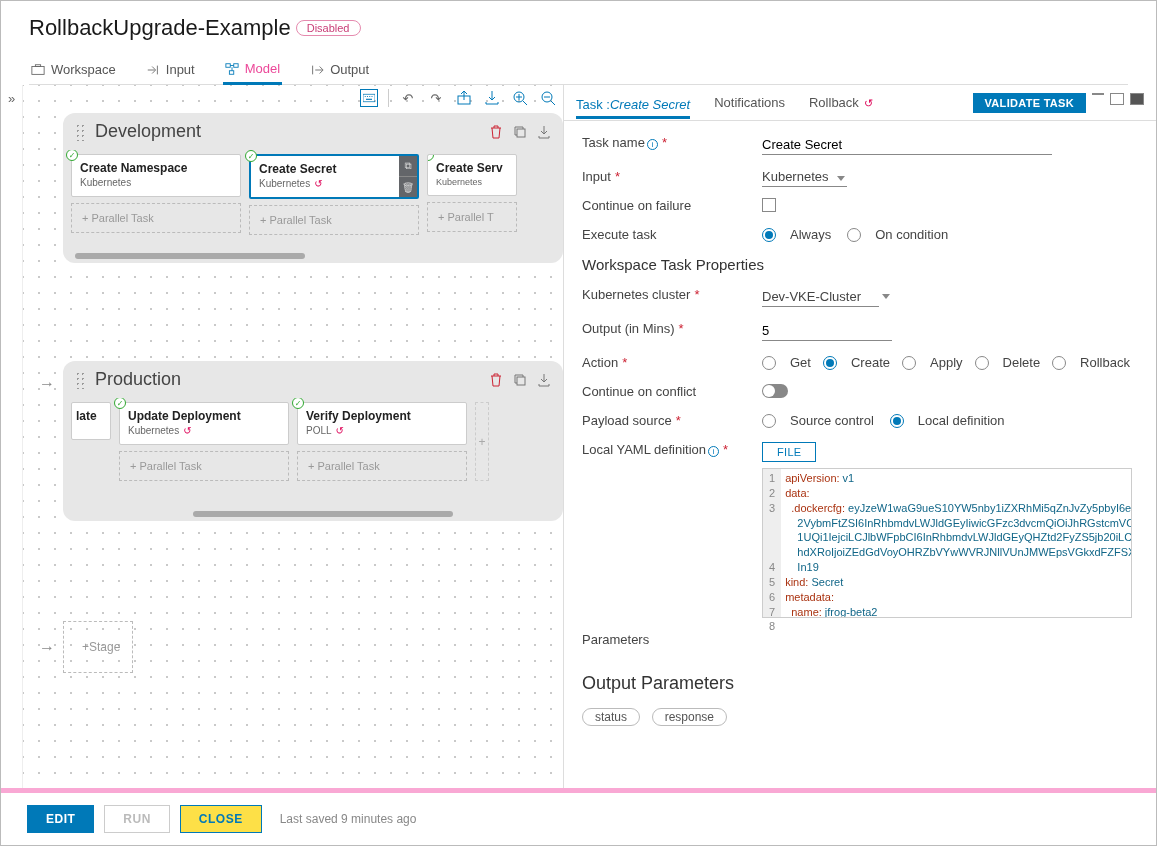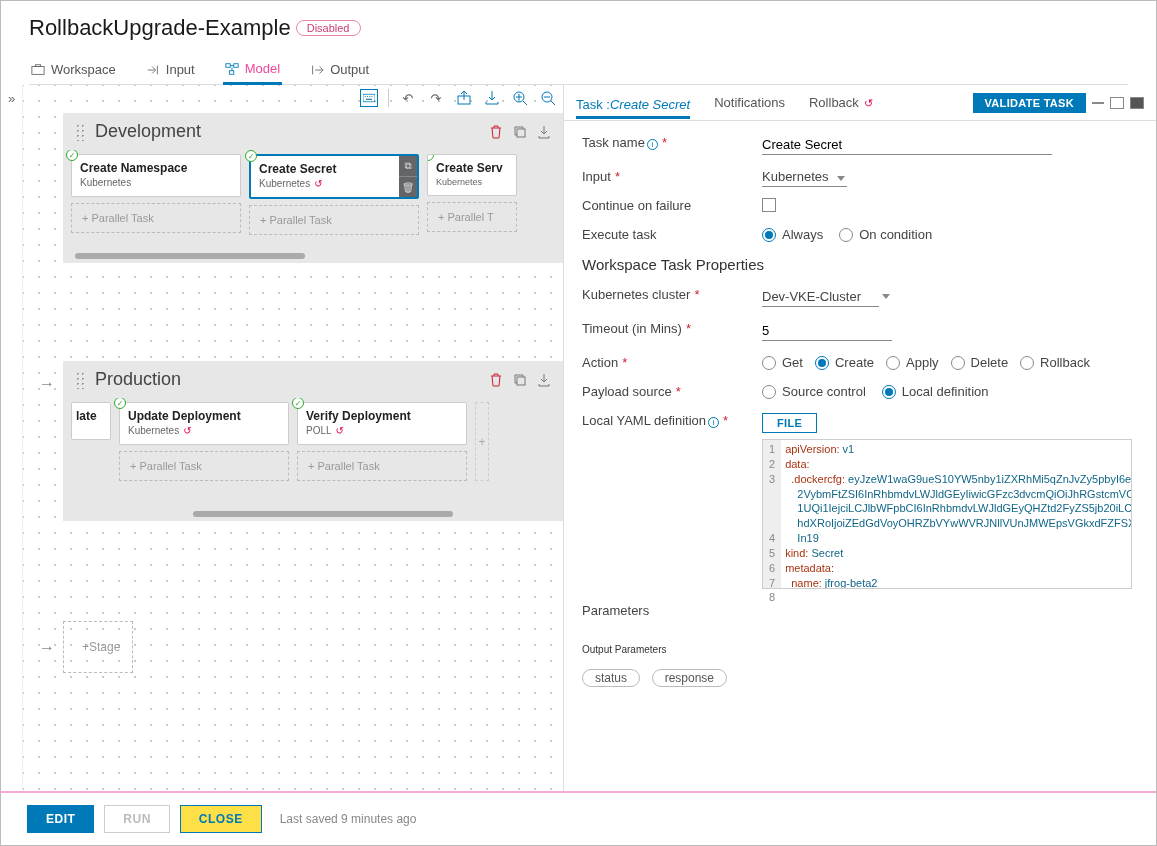--- a/index.html
+++ b/index.html
@@ -14,21 +14,21 @@
 .tab.active{color:#ec4899;border-bottom:3px solid #0079b8;margin-bottom:-1px}
 .tab .ico{width:14px;height:14px;display:inline-block}
 .body{flex:1;display:flex;overflow:hidden}
 .expand-handle{width:22px;border-right:1px solid #eee;display:flex;align-items:flex-start;justify-content:center;padding-top:6px;cursor:pointer;color:#666}
 .canvas-col{flex:0 0 540px;position:relative;overflow:hidden;background:#fff}
 .toolbar{position:absolute;top:4px;right:6px;display:flex;align-items:center;gap:10px;z-index:2}
 .toolbar .tool{width:18px;height:18px;cursor:pointer;color:#666;display:flex;align-items:center;justify-content:center}
 .toolbar .tool.blue{color:#0079b8}
 .toolbar .sep{width:1px;height:18px;background:#ccc}
 .grid{position:absolute;inset:0;background-image:radial-gradient(#c9c9c9 1px,transparent 1px);background-size:16px 16px;background-position:8px 8px}
-.stage{position:absolute;background:#e7e7e7;border-radius:0}
+.stage{position:absolute;background:#e7e7e7;border-radius:12px}
 .stage-head{display:flex;align-items:center;padding:8px 12px;font-size:18px;color:#444}
 .drag-dots{width:10px;height:18px;background:radial-gradient(#999 1px,transparent 1px);background-size:5px 5px;margin-right:10px}
 .stage-ico{margin-left:auto;display:flex;gap:10px;color:#999}
 .stage-ico span{cursor:pointer}
 .stage-ico .del{color:#c23}
 .tasks-row{display:flex;gap:8px;padding:4px 8px 8px;overflow:hidden}
 .task-col{display:flex;flex-direction:column;gap:6px;min-width:170px}
 .task-card{background:#fff;border:1px solid #ccc;border-radius:2px;padding:6px 8px 8px;position:relative;min-height:38px}
 .task-card.sel{border:2px solid #0079b8}
 .task-card .ok-ico{position:absolute;top:-6px;left:-6px;width:12px;height:12px;border-radius:50%;background:#fff;border:1px solid #3a3;color:#3a3;font-size:8px;display:flex;align-items:center;justify-content:center}
@@ -40,55 +40,55 @@
 .parallel{border:1px dashed #bbb;color:#999;font-size:11px;padding:8px 10px}
 .addstage{position:absolute;border:1px dashed #bbb;color:#999;font-size:12px;padding:18px;display:flex;align-items:center}
 .arrow{position:absolute;color:#888;font-size:16px}
 .scroll-h{position:absolute;height:6px;background:#aaa;border-radius:3px}
 .right-col{flex:1;border-left:1px solid #ddd;display:flex;flex-direction:column;overflow:hidden}
 .right-head{display:flex;align-items:center;padding:6px 12px;border-bottom:1px solid #ddd;gap:24px}
 .right-tab{font-size:13px;color:#555;padding:4px 0;cursor:pointer}
 .right-tab.active{color:#0079b8;border-bottom:3px solid #0079b8;margin-bottom:-7px;font-style:italic}
 .right-tab.active .pre{font-style:normal}
 .right-tab .rb-ico{color:#d05;font-size:11px;margin-left:2px}
-.right-tools{margin-left:auto;display:flex;align-items:center;gap:6px}
+.right-tools{margin-left:auto;display:flex;gap:6px}
 .validate{background:#0079b8;color:#fff;border:none;font-size:11px;font-weight:600;padding:4px 12px;letter-spacing:.3px;cursor:pointer}
 .wintool{width:14px;height:12px;border:1px solid #888;cursor:pointer}
 .form{padding:14px 18px;overflow:auto;flex:1}
 .fr{display:flex;align-items:flex-start;margin-bottom:14px;font-size:13px;color:#444}
 .fr label{width:180px}
 .req{color:#c23;margin-left:4px}
 .info-ico{display:inline-block;width:11px;height:11px;border:1px solid #0079b8;border-radius:50%;color:#0079b8;font-size:8px;line-height:10px;text-align:center;margin-left:2px}
 .tinput{border:none;border-bottom:1px solid #888;padding:2px 0;width:290px;font-size:13px;outline:none}
 .tsel{border:none;border-bottom:1px solid #888;padding:2px 18px 2px 0;font-size:13px;color:#444;background:transparent;position:relative}
 .sel-wrap{position:relative;display:inline-block}
 .sel-wrap::after{content:"";position:absolute;right:2px;top:7px;border-left:4px solid transparent;border-right:4px solid transparent;border-top:5px solid #888}
 .radio-row{display:flex;gap:16px;align-items:center}
-.radio{display:flex;align-items:center;gap:6px;cursor:pointer}
+.radio{display:flex;align-items:center;gap:14px;cursor:pointer}
 .radio .r{width:14px;height:14px;border:1px solid #888;border-radius:50%;display:flex;align-items:center;justify-content:center}
 .radio.on .r{border-color:#0079b8}
 .radio.on .r::after{content:"";width:8px;height:8px;border-radius:50%;background:#0079b8}
 .chk{width:14px;height:14px;border:1px solid #888;cursor:pointer}
 .sec-head{font-size:15px;color:#333;margin:8px 0 14px}
 .toggle{width:26px;height:14px;border-radius:8px;background:#888;position:relative;cursor:pointer}
 .toggle::after{content:"";position:absolute;width:12px;height:12px;border-radius:50%;background:#fff;top:1px;left:1px}
-.btn-o{border:1px solid #0079b8;color:#0079b8;background:#fff;padding:3px 14px;font-size:11px;font-weight:700;cursor:pointer;letter-spacing:.3px}
+.btn-o{border:1px solid #0079b8;color:#0079b8;background:#fff;padding:3px 14px;font-size:11px;font-weight:400;cursor:pointer;letter-spacing:.3px}
 .yaml{border:1px solid #ccc;font-family:Consolas,monospace;font-size:11px;line-height:1.35;width:370px;height:150px;display:flex;background:#fff;margin-top:6px}
 .yaml .gut{background:#eee;color:#888;padding:2px 6px;text-align:right;user-select:none}
 .yaml .code{padding:2px 4px;white-space:pre;overflow:hidden}
 .k-key{color:#a31}
 .k-val{color:#168}
 .btn-grp{display:flex}
 .btn-grp .btn-o + .btn-o{border-left:none}
 .tbl{width:370px;margin-top:10px}
 .tbl-h{display:flex;align-items:center;border-bottom:1px solid #ccc;padding:6px 0;color:#555;font-size:12px}
 .tbl-h .c1{width:40px}
 .tbl-h .c2{flex:1}
 .tag{border:1px solid #bbb;border-radius:11px;padding:1px 12px;font-size:12px;color:#555;display:inline-block;margin-right:8px}
-.footer{border-top:2px solid #f9a8d4;padding:12px 26px;display:flex;align-items:center;gap:10px}
+.footer{border-top:5px solid #f9a8d4;padding:12px 26px;display:flex;align-items:center;gap:10px}
 .fbtn{padding:6px 18px;font-size:12px;font-weight:600;border:1px solid transparent;cursor:pointer;letter-spacing:.5px}
 .fbtn.primary{background:#0079b8;color:#fff}
 .fbtn.dis{background:#fff;border-color:#ccc;color:#bbb;cursor:default}
 .fbtn.out{background:#fde047;border-color:#0079b8;color:#0079b8}
 .ftxt{color:#888;font-size:12px;margin-left:8px}
 svg{display:block}
 </style>
 </head>
 <body>
 
@@ -347,21 +347,21 @@
           </div>
         </div>
 
         <div class="sec-head">Workspace Task Properties</div>
 
         <div class="fr">
           <label><span>Kubernetes cluster</span><span class="req">*</span></label>
           <span class="sel-wrap" style="min-width:130px"><span class="tsel" style="display:inline-block;min-width:110px">Dev-VKE-Cluster</span></span>
         </div>
         <div class="fr">
-          <label><span>Timeout (in Mins)</span><span class="req">*</span></label>
+          <label><span>Output (in Mins)</span><span class="req">*</span></label>
           <input class="tinput" style="width: 130px;" value="5">
         </div>
         <div class="fr">
           <label><span>Action</span><span class="req">*</span></label>
           <div class="radio-row" style="gap:12px">
             <div class="radio">
                 <span class="r"></span>
                 <span>Get</span>
               </div>
             <div class="radio on">
@@ -374,20 +374,24 @@
               </div>
             <div class="radio">
                 <span class="r"></span>
                 <span>Delete</span>
               </div>
             <div class="radio">
                 <span class="r"></span>
                 <span>Rollback</span>
               </div>
           </div>
+        </div>
+        <div class="fr">
+          <label>Continue on conflict</label>
+          <div class="toggle"></div>
         </div>
         <div class="fr">
           <label><span>Payload source</span><span class="req">*</span></label>
           <div class="radio-row">
             <div class="radio">
                 <span class="r"></span>
                 <span>Source control</span>
               </div>
             <div class="radio on">
                 <span class="r"></span>
@@ -426,21 +430,21 @@
 
 </div>
             </div>
           </div>
         </div>
 
         <div class="fr" style="align-items:flex-start">
           <label>Parameters</label>
         </div>
 
-        <div class="sec-head" style="font-size:10px;margin-top:26px">Output Parameters</div>
+        <div class="sec-head" style="font-size:18px;margin-top:26px">Output Parameters</div>
         <div>
           <span class="tag">status</span>
           <span class="tag">response</span>
         </div>
       </div>
     </div>
   </div>
 
   <div class="footer">
     <button class="fbtn primary">EDIT</button>

